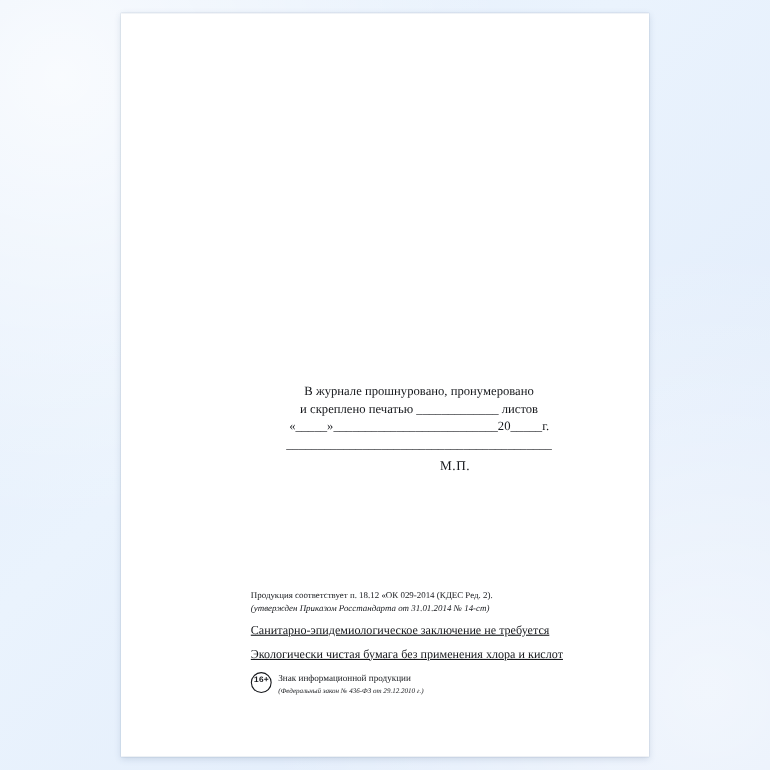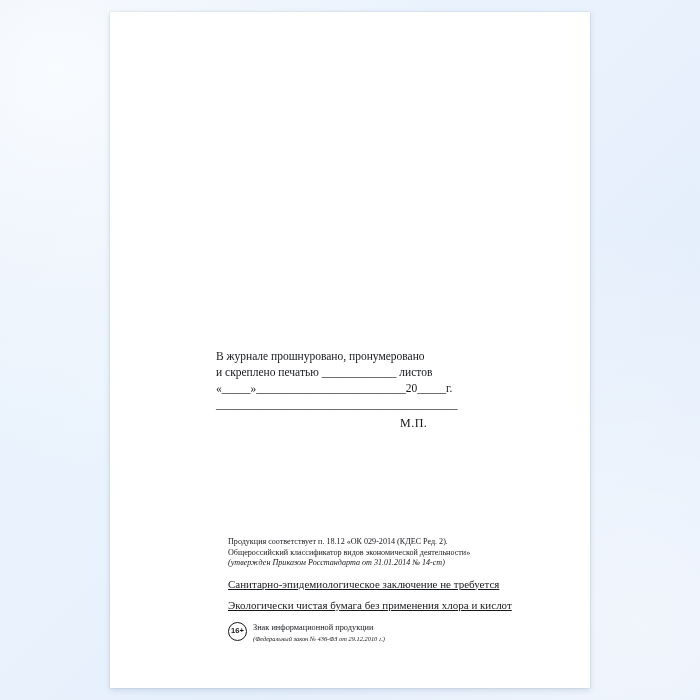--- a/index.html
+++ b/index.html
@@ -48,20 +48,21 @@
     position: absolute;
     left: 106px;
     top: 336px;
     width: 330px;
     font-size: 11.5px;
     line-height: 16px;
     color: #16181c;
   }
   .cert-line {
     white-space: nowrap;
+    text-align: center;
   }
   .stamp-mark {
     position: absolute;
     left: 290px;
     top: 404px;
     font-size: 12px;
     color: #16181c;
     letter-spacing: 0.5px;
   }
 
@@ -98,21 +99,21 @@
   .age-badge {
     flex: 0 0 auto;
     width: 17px;
     height: 17px;
     border: 1.2px solid #16181c;
     border-radius: 50%;
     font-size: 7.6px;
     font-weight: bold;
     line-height: 15px;
     text-align: center;
-    font-family: Liberation Sans, sans-serif;
+    font-family: Liberation Mono, monospace;
     color: #16181c;
     margin-right: 6px;
   }
   .age-texts {
     padding-top: 1px;
   }
   .age-title {
     font-size: 8.3px;
     line-height: 10.5px;
     white-space: nowrap;
@@ -137,21 +138,20 @@
         <div class="cert-line">и скреплено печатью _____________ листов</div>
         <div class="cert-line">«_____»__________________________20_____г.</div>
         <div class="cert-line">__________________________________________</div>
       </div>
 
       <div class="stamp-mark">М.П.</div>
 
       <div class="footer-block">
         <div>
           <div class="f-para" style="margin-bottom:0;">Продукция соответствует п. 18.12 «ОК 029-2014 (КДЕС Ред. 2).</div>
-          <div class="f-para" style="margin-bottom:0;">Общероссийский классификатор видов экономической деятельности»</div>
           <div class="f-para italic">(утвержден Приказом Росстандарта от 31.01.2014 № 14-ст)</div>
         </div>
         <div class="f-line">Санитарно-эпидемиологическое заключение не требуется</div>
         <div class="f-line">Экологически чистая бумага без применения хлора и кислот</div>
 
         <div class="age-row">
           <div class="age-badge">16+</div>
           <div class="age-texts">
             <div class="age-title">Знак информационной продукции</div>
             <div class="age-sub">(Федеральный закон № 436-ФЗ от 29.12.2010 г.)</div>

